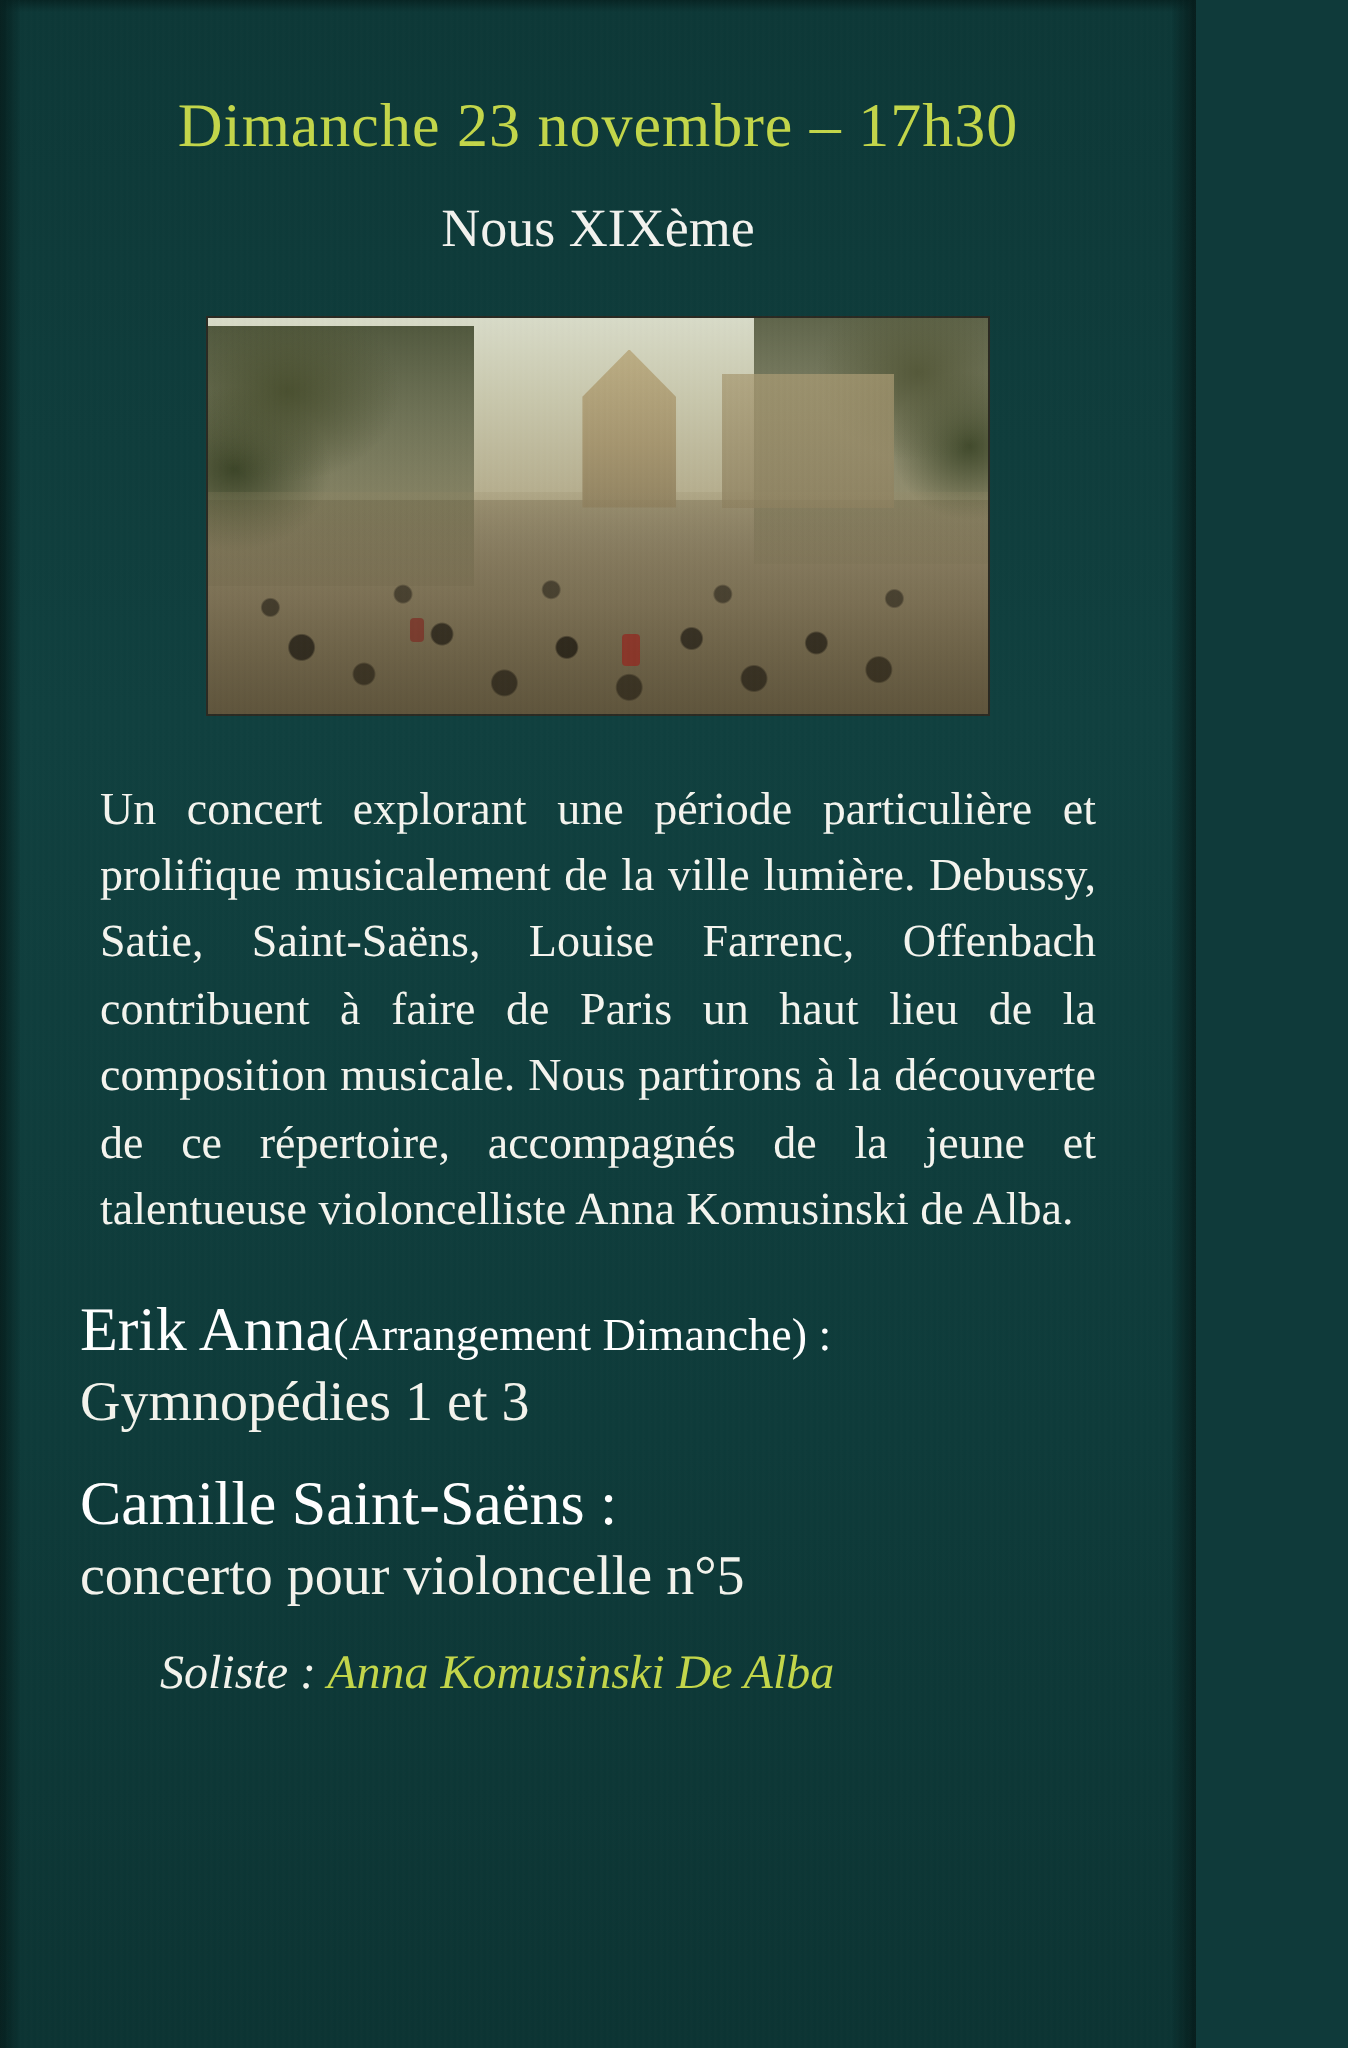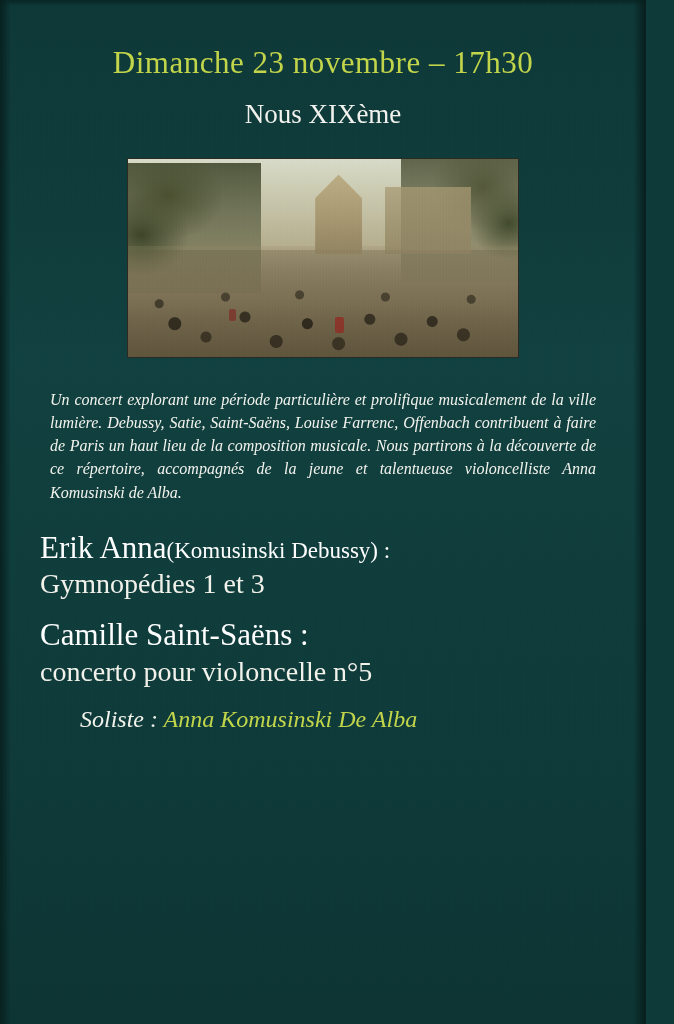--- a/index.html
+++ b/index.html
@@ -9,21 +9,21 @@
   }
   body {
     width: 674px;
     height: 1024px;
     overflow: hidden;
     font-family: "Liberation Serif", serif;
     color: #ffffff;
   }
   .poster {
     position: relative;
-    width: 646px;
+    width: 598px;
     height: 1024px;
     box-sizing: border-box;
     background:
       linear-gradient(90deg, rgba(255,255,255,0.03) 0px, rgba(0,0,0,0.04) 2px, rgba(255,255,255,0.0) 4px),
       linear-gradient(180deg, #0d3837 0%, #10403f 35%, #0e3b3a 70%, #0c3433 100%);
     padding: 0 26px;
   }
   .edge-left {
     position: absolute;
     top: 0; left: 0;
@@ -138,22 +138,21 @@
   .art-red2 {
     position: absolute;
     bottom: 18%; left: 26%;
     width: 7px; height: 12px;
     background: #7d2b22;
     border-radius: 2px;
     opacity: 0.7;
   }
   .description {
     margin: 30px 24px 0 24px;
-    font-style: italic;
-    font-size: 16px;
+    font-size: 23px;
     line-height: 1.45;
     text-align: justify;
     color: #f4f4ee;
   }
   .program {
     margin: 26px 14px 0 14px;
   }
   .work {
     margin-bottom: 16px;
   }
@@ -212,21 +211,21 @@
       <div class="art-red2"></div>
     </div>
   </div>
 
   <div class="description">Un concert explorant une période particulière et prolifique musicalement de la ville lumière. Debussy, Satie, Saint-Saëns, Louise Farrenc, Offenbach contribuent à faire de Paris un haut lieu de la composition musicale. Nous partirons à la découverte de ce répertoire, accompagnés de la jeune et talentueuse violoncelliste Anna Komusinski de Alba.</div>
 
   <div class="program">
 
     <div class="work">
       <div class="composer">
-        <span>Erik Anna</span><span class="arr">(Komusinski Debussy)</span><span class="arr"> :</span>
+        <span>Erik Anna</span><span class="arr">(Arrangement Dimanche)</span><span class="arr"> :</span>
       </div>
       <div class="piece">Gymnopédies 1 et 3</div>
     </div>
 
     <div class="work">
       <div class="composer">
         <span>Camille Saint-Saëns</span><span> :</span>
       </div>
       <div class="piece">concerto pour violoncelle n°5</div>
     </div>

